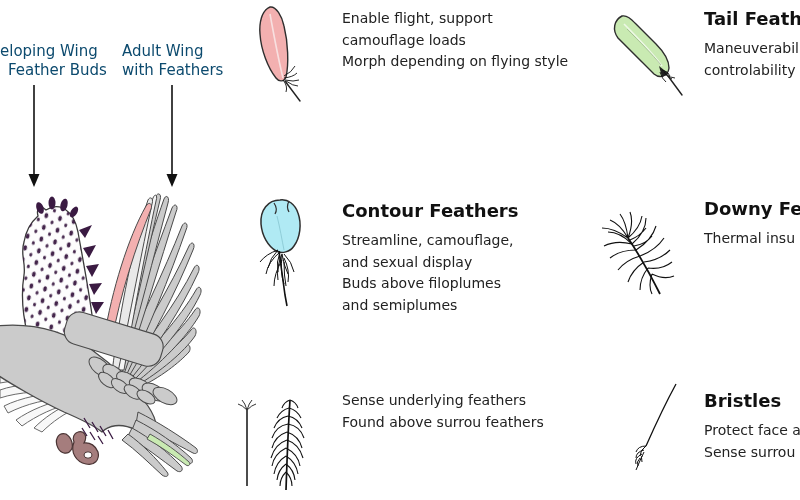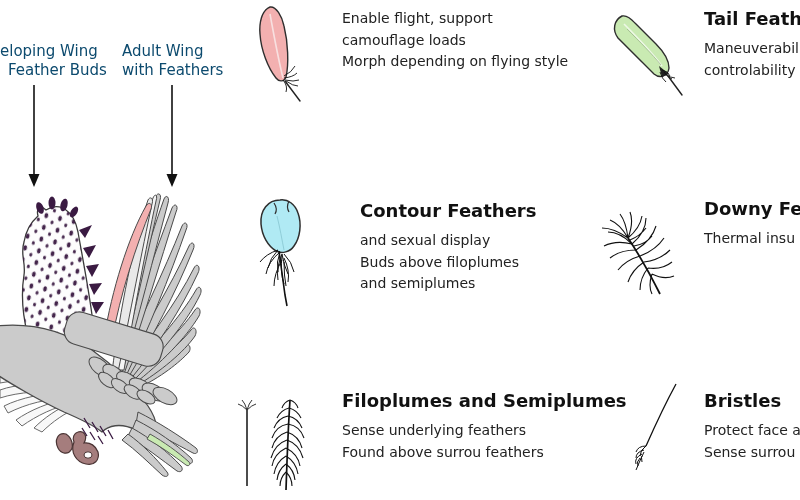--- a/index.html
+++ b/index.html
@@ -168,34 +168,34 @@
     <div class="line">camouflage loads</div>
     <div class="line">Morph depending on flying style</div>
   </div>
 
   <div class="section" style="left:704px;top:8px">
     <h3>Tail Feathe</h3>
     <div class="line">Maneuverabil</div>
     <div class="line">controlability</div>
   </div>
 
-  <div class="section" style="left:360px;top:200px">
+  <div class="section" style="left:342px;top:200px">
     <h3>Contour Feathers</h3>
+    <div class="line">Streamline, camouflage,</div>
     <div class="line">and sexual display</div>
     <div class="line">Buds above filoplumes</div>
     <div class="line">and semiplumes</div>
   </div>
 
   <div class="section" style="left:704px;top:198px">
     <h3>Downy Fea</h3>
     <div class="line">Thermal insu</div>
   </div>
 
   <div class="section" style="left:342px;top:390px">
-    <h3>Filoplumes and Semiplumes</h3>
     <div class="line">Sense underlying feathers</div>
     <div class="line">Found above surrou feathers</div>
   </div>
 
   <div class="section" style="left:704px;top:390px">
     <h3>Bristles</h3>
     <div class="line">Protect face a</div>
     <div class="line">Sense surrou</div>
   </div>
 

